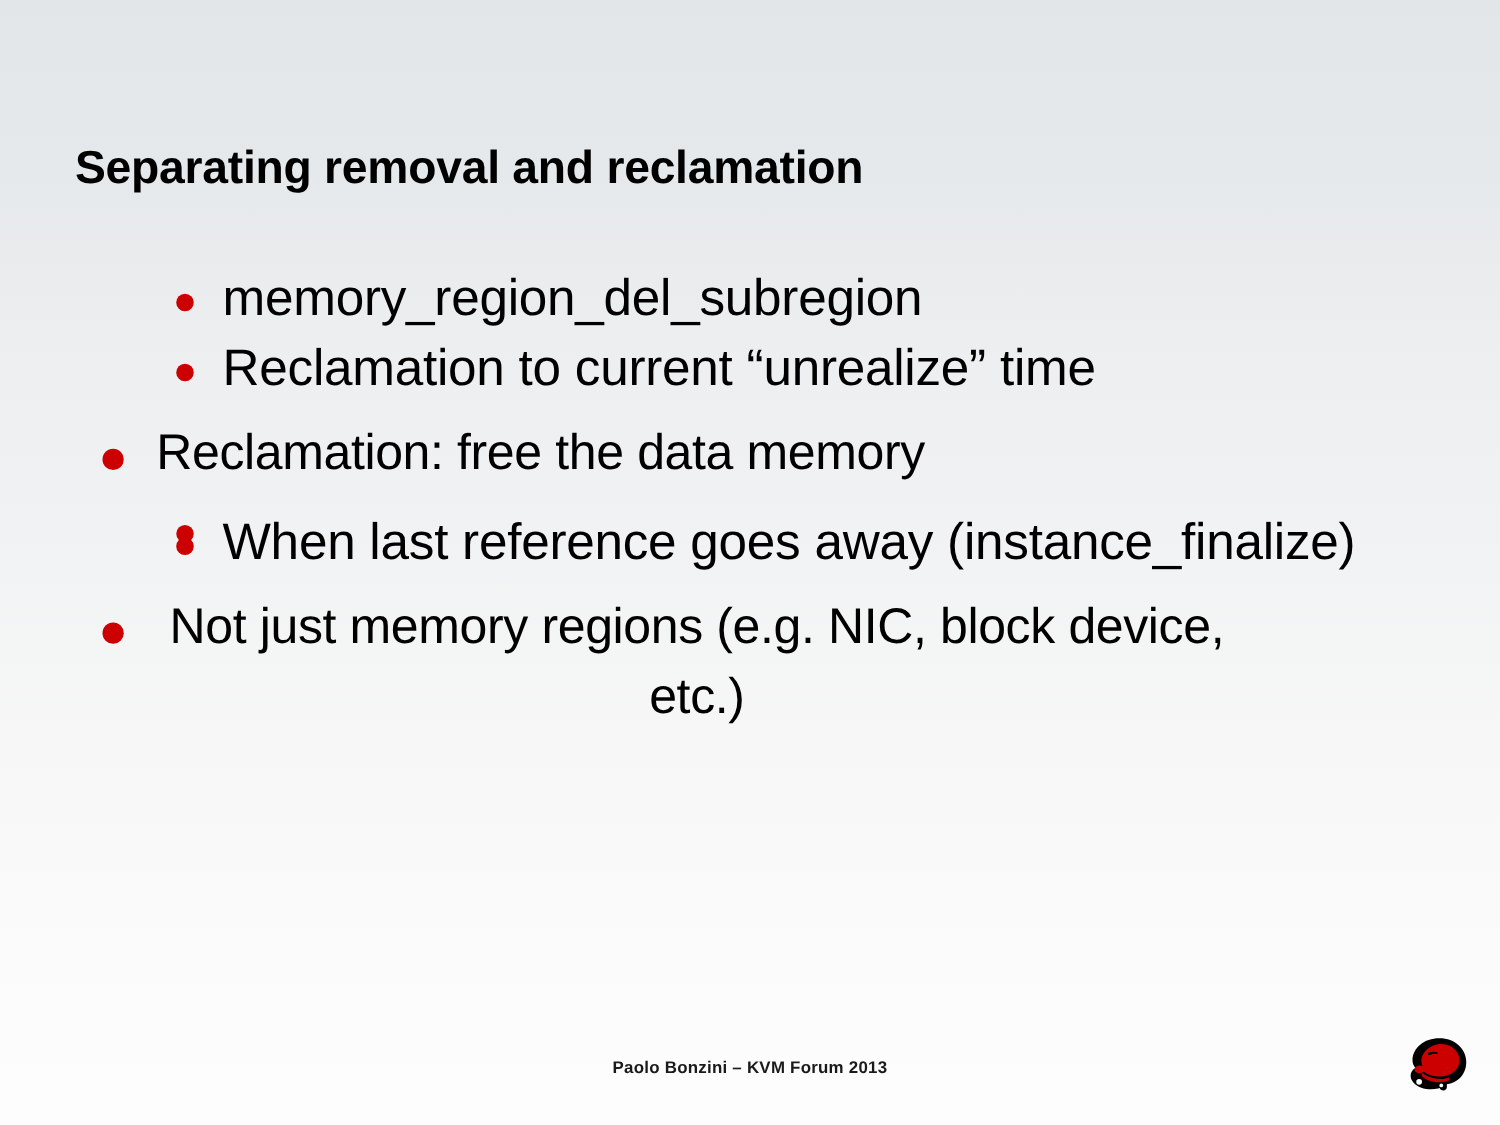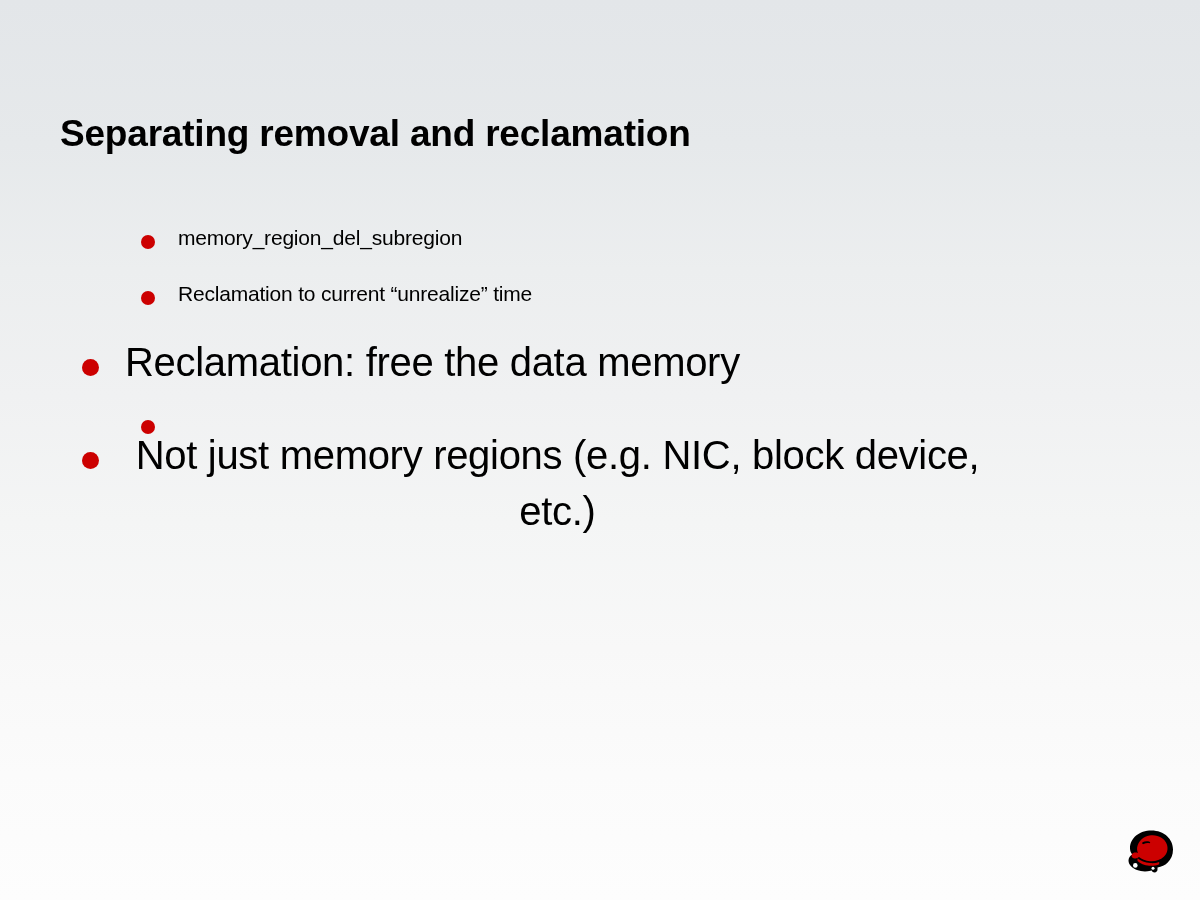--- a/index.html
+++ b/index.html
@@ -73,21 +73,21 @@
     top: 25px;
     width: 17px;
     height: 17px;
     border-radius: 50%;
     background: #cc0000;
   }
 
   
   .bullet.lvl2 {
     padding-left: 118px;
-    font-size: 21px;
+    font-size: 41px;
     line-height: 46px;
     letter-spacing: -0.2px;
   }
   .bullet.lvl2 > .dot {
     position: absolute;
     left: 81px;
     top: 20px;
     width: 14px;
     height: 14px;
     border-radius: 50%;
@@ -157,30 +157,35 @@
     </div>
 
     <div class="gap-sm"></div>
 
     <div class="bullet lvl2">
       <span class="dot"></span>
     </div>
 
     <div class="gap-sm"></div>
 
+    <div class="bullet lvl2">
+      <span class="dot"></span>
+      <span class="txt">When last reference goes away (instance_finalize)</span>
+    </div>
 
     <div class="gap-md"></div>
 
     <div class="bullet lvl1" style="padding-right:160px;text-align:center;">
       <span class="dot"></span>
       <span class="txt">Not just memory regions (e.g. NIC, block device, etc.)</span>
     </div>
 
   </div>
 
+  <div class="footer">Paolo Bonzini – KVM Forum 2013</div>
 
   <div class="logo">
     <svg viewBox="0 0 56 54" xmlns="http://www.w3.org/2000/svg">
 
       <path fill="#000000" d="M27.5 2.5 C40 2.5 49 11 49 21.5 C49 27 47 31.5 43.5 34.8
                               C41 37.2 37.5 38.8 33.5 39.4
                               L33.5 41.5 C33.5 43.2 32.2 44.4 30.6 44.4
                               C29.2 44.4 28.1 43.6 27.7 42.4
                               L26.5 42.8 C22 43.9 17 43.6 13 42.1
                               C8 40.2 4.5 36.6 4.5 32.6

